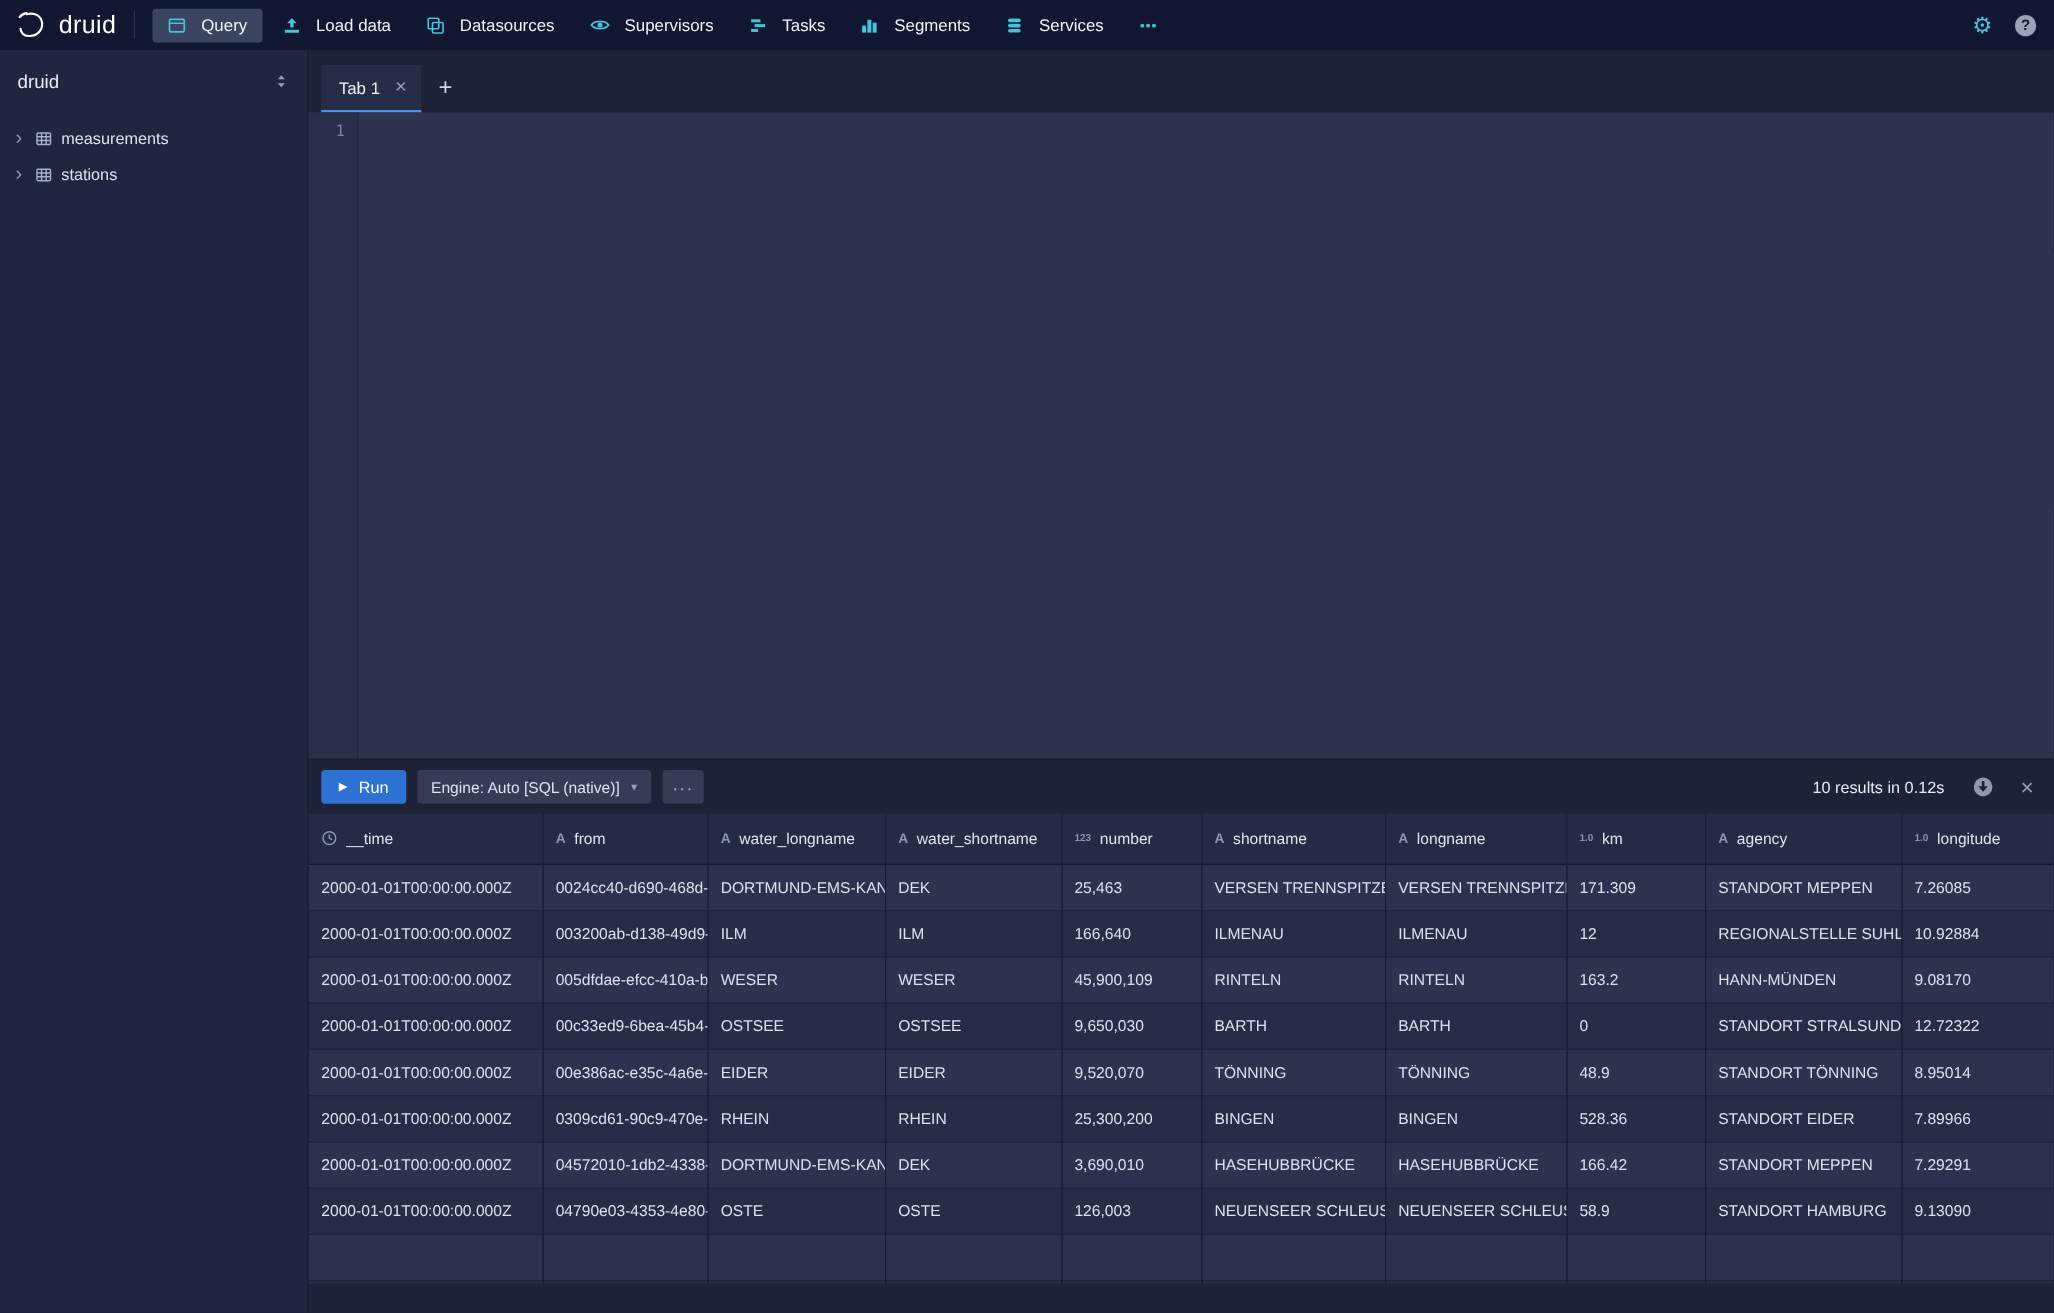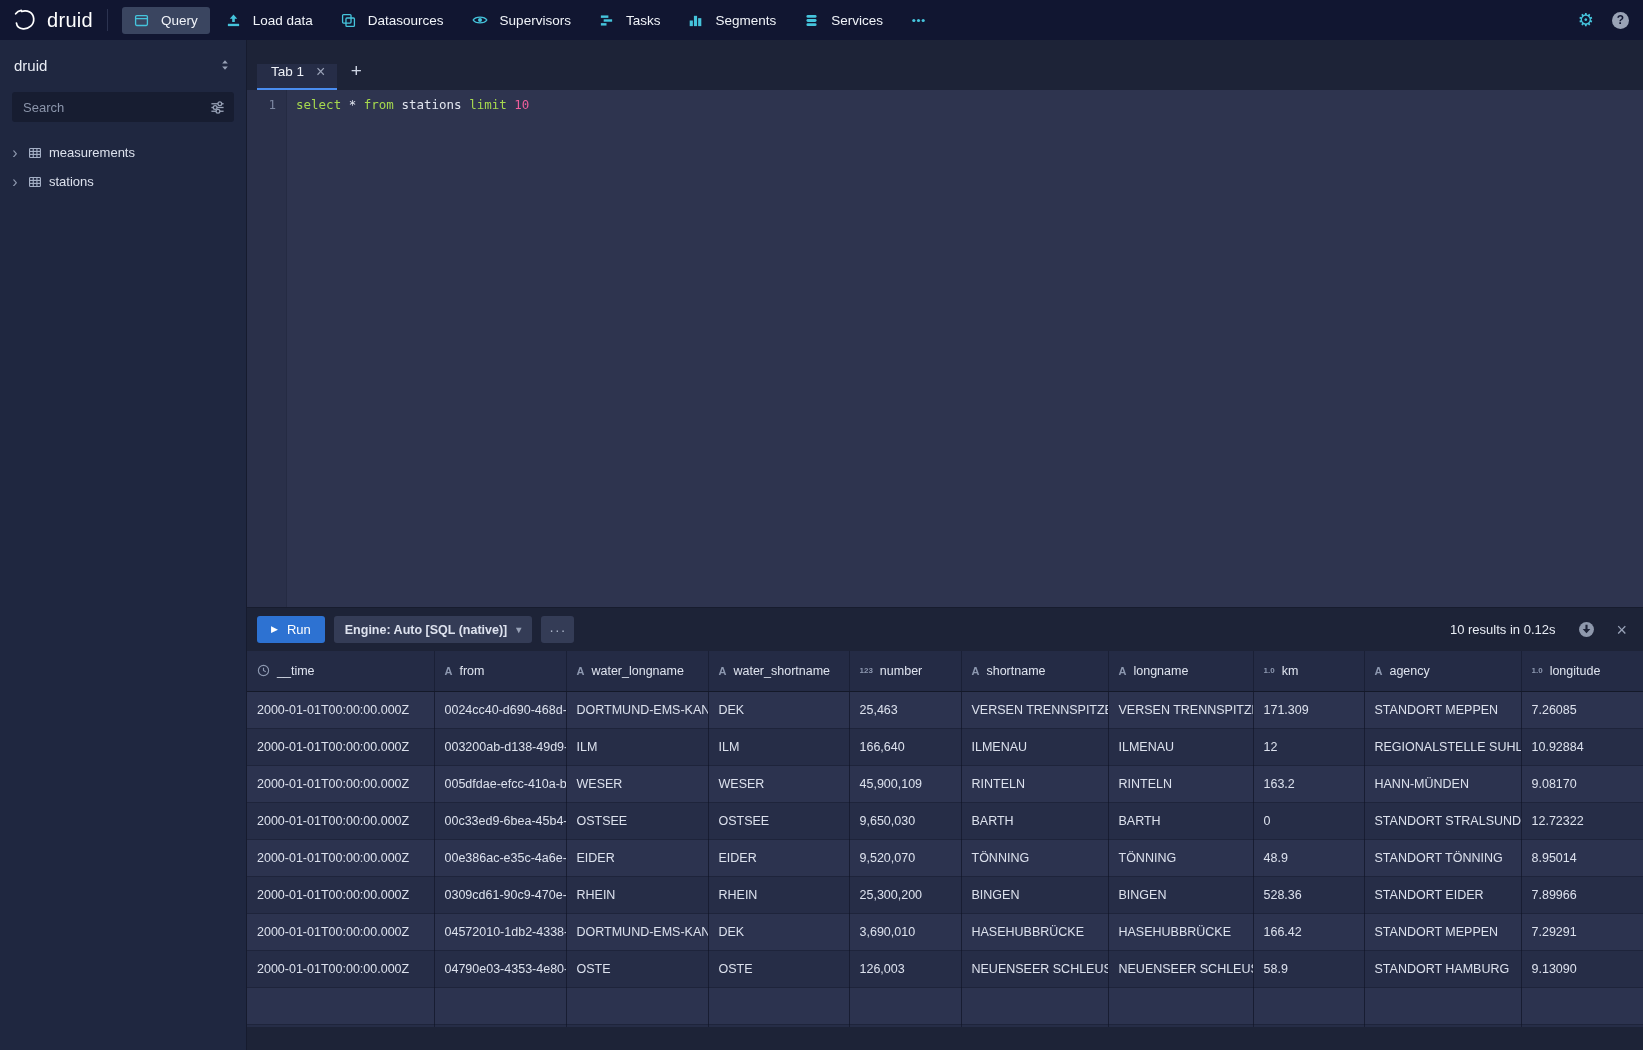--- a/index.html
+++ b/index.html
@@ -43,21 +43,21 @@
   .filter-ico { color:#97a1b6; display:flex; cursor:pointer; }
   .tree { padding:6px 0; }
   .tree-item { height:29px; display:flex; align-items:center; gap:7px; padding:0 9px;
                color:#dce1ec; font-size:13px; cursor:pointer; }
   .tree-chev { color:#8d97ad; font-size:16px; width:12px; text-align:center; line-height:1; }
   .tree-ico { color:#a6b1c7; display:flex; }
 
   
   .main { flex:1; min-width:0; display:flex; flex-direction:column; }
   .tabbar { height:50px; background:#1d2337; display:flex; align-items:flex-end; padding-left:10px; }
-  .tab { height:26px; display:flex; gap:12px; padding:0 12px 0 14px;
+  .tab { height:38px; display:flex; align-items:center; gap:12px; padding:0 12px 0 14px;
          color:#eef1f7; font-size:13.5px; background:#262d47; border-bottom:2px solid #4a8df0; cursor:pointer; }
   .tab-close { color:#9aa3b8; font-size:16px; line-height:1; cursor:pointer; }
   .add-tab { height:38px; width:38px; display:flex; align-items:center; justify-content:center;
              color:#cfd6e4; font-size:19px; cursor:pointer; }
 
   .editor { height:517px; background:#2e344f; display:flex;
             font-family:"DejaVu Sans Mono", monospace; font-size:12.5px; }
   .gutter { width:40px; background:#2a304a; border-right:1px solid #252b43; color:#7b86a0;
             text-align:right; padding:7px 10px 0 0; }
   .code { padding:7px 0 0 9px; color:#e2e6f0; white-space:pre; }
@@ -65,21 +65,21 @@
   .tok-number  { color:#ef5e9b; }
   .tok-plain   { color:#e2e6f0; }
 
   
   .controls { height:44px; background:#1d2337; border-top:1px solid #171c2e;
               display:flex; align-items:center; gap:9px; padding:0 16px 0 10px; }
   .btn { height:27px; border:none; border-radius:3px; display:flex; align-items:center;
          font-family:"Liberation Sans", sans-serif; cursor:pointer; }
   .run-btn { background:#2d72d2; color:#ffffff; gap:9px; padding:0 14px; font-size:13px; }
   .play-ico { font-size:9px; line-height:1; }
-  .engine-btn { background:#343c56; color:#dde2ee; gap:9px; padding:0 11px; font-size:12.5px;font-weight:bold; }
+  .engine-btn { background:#343c56; color:#dde2ee; gap:9px; padding:0 11px; font-size:12.5px; }
   .caret { color:#97a1b6; font-size:10px; }
   .more-btn { background:#343c56; color:#a9b2c6; width:33px; justify-content:center;
               font-size:14px; letter-spacing:1px; }
   .status { margin-left:auto; font-size:13px; color:#e8ecf4; }
   .dl-ico { color:#8f99ad; display:flex; margin-left:14px; cursor:pointer; }
   .close-ico { color:#97a1b6; font-size:18px; line-height:1; margin-left:12px; cursor:pointer; }
 
   
   .results { height:376px; overflow:hidden; background:#262d47; }
   table { border-collapse:collapse; table-layout:fixed; width:1396px; }
@@ -198,37 +198,20 @@
 
   <aside class="sidebar">
     <div class="schema-row">
       <span>druid</span>
       <span class="double-caret">
         <svg width="14" height="14" viewBox="0 0 16 16">
           <path d="M8 2.5 L11.2 6.2 H4.8 Z" fill="currentColor"></path>
           <path d="M8 13.5 L4.8 9.8 H11.2 Z" fill="currentColor"></path>
         </svg>
       </span>
-    </div>
-    <div class="search-row">
-      <div class="search-box">
-        <input placeholder="Search" style="">
-        <span class="filter-ico">
-          <svg width="15" height="15" viewBox="0 0 16 16">
-            <g stroke="currentColor" stroke-width="1.4">
-              <line x1="1.5" y1="4" x2="14.5" y2="4"></line>
-              <line x1="1.5" y1="8" x2="14.5" y2="8"></line>
-              <line x1="1.5" y1="12" x2="14.5" y2="12"></line>
-            </g>
-            <circle cx="10.5" cy="4" r="2" fill="#171d31" stroke="currentColor" stroke-width="1.4"></circle>
-            <circle cx="5.5" cy="8" r="2" fill="#171d31" stroke="currentColor" stroke-width="1.4"></circle>
-            <circle cx="8.5" cy="12" r="2" fill="#171d31" stroke="currentColor" stroke-width="1.4"></circle>
-          </svg>
-        </span>
-      </div>
     </div>
     <div class="tree">
         <div class="tree-item">
           <span class="tree-chev">›</span>
           <span class="tree-ico">
             <svg width="14" height="14" viewBox="0 0 16 16">
               <rect x="1.8" y="2.8" width="12.4" height="10.4" rx="1" fill="none" stroke="currentColor" stroke-width="1.3"></rect>
               <line x1="1.8" y1="6.2" x2="14.2" y2="6.2" stroke="currentColor" stroke-width="1.3"></line>
               <line x1="1.8" y1="9.6" x2="14.2" y2="9.6" stroke="currentColor" stroke-width="1.3"></line>
               <line x1="6" y1="2.8" x2="6" y2="13.2" stroke="currentColor" stroke-width="1.3"></line>
@@ -260,21 +243,20 @@
         <span>Tab 1</span>
         <span class="tab-close">×</span>
       </div>
       <div class="add-tab">+</div>
     </div>
 
     <div class="editor">
       <div class="gutter">
         <span>1</span>
       </div>
-      <div class="code"><span class="tok-keyword">select</span><span class="tok-plain"> </span><span class="tok-plain">*</span><span class="tok-plain"> </span><span class="tok-keyword">from</span><span class="tok-plain"> stations </span><span class="tok-keyword">limit</span><span class="tok-plain"> </span><span class="tok-number">10</span></div>
     </div>
 
     <div class="controls">
       <button class="btn run-btn">
         <span class="play-ico">▶</span>
         <span>Run</span>
       </button>
       <button class="btn engine-btn">
         <span>Engine: Auto [SQL (native)]</span>
         <span class="caret">▾</span>

